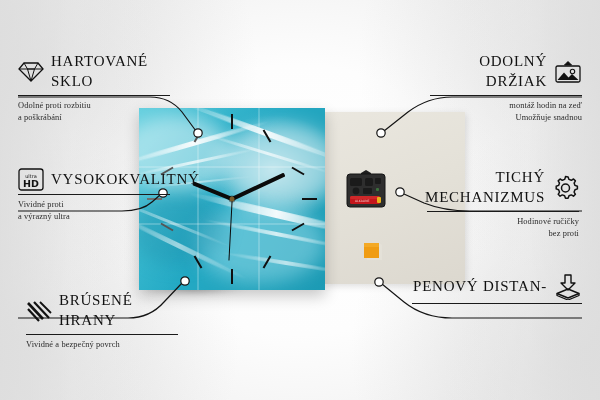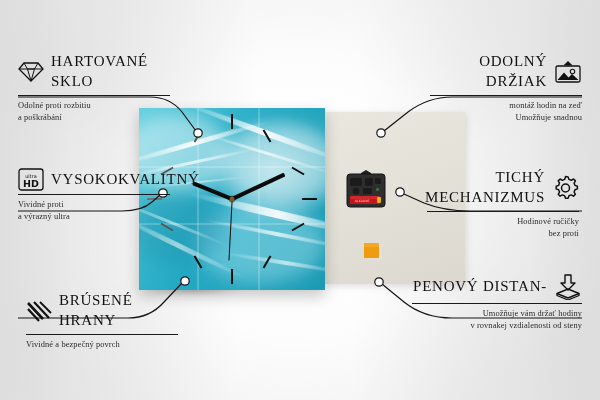--- a/index.html
+++ b/index.html
@@ -323,19 +323,15 @@
       </div>
       <span class="ico">
         <svg width="28" height="26" viewBox="0 0 28 26">
           <path d="M11 1 L17 1 L17 9 L21 9 L14 16 L7 9 L11 9 Z" fill="none" stroke="#111" stroke-width="1.4" stroke-linejoin="round"></path>
           <path d="M14 15 L25 19.5 L14 24 L3 19.5 Z" fill="none" stroke="#111" stroke-width="1.4" stroke-linejoin="round"></path>
           <path d="M3 19.5 L3 21.5 L14 26 L25 21.5 L25 19.5" fill="none" stroke="#111" stroke-width="1.3" stroke-linejoin="round"></path>
         </svg>
       </span>
     </div>
     <div class="rule"></div>
-    <div class="desc">
-      <div>Umožňuje vám držať hodiny</div>
-      <div>v rovnakej vzdialenosti od steny</div>
-    </div>
   </div>
 
 </div>
 
 </body></html>

